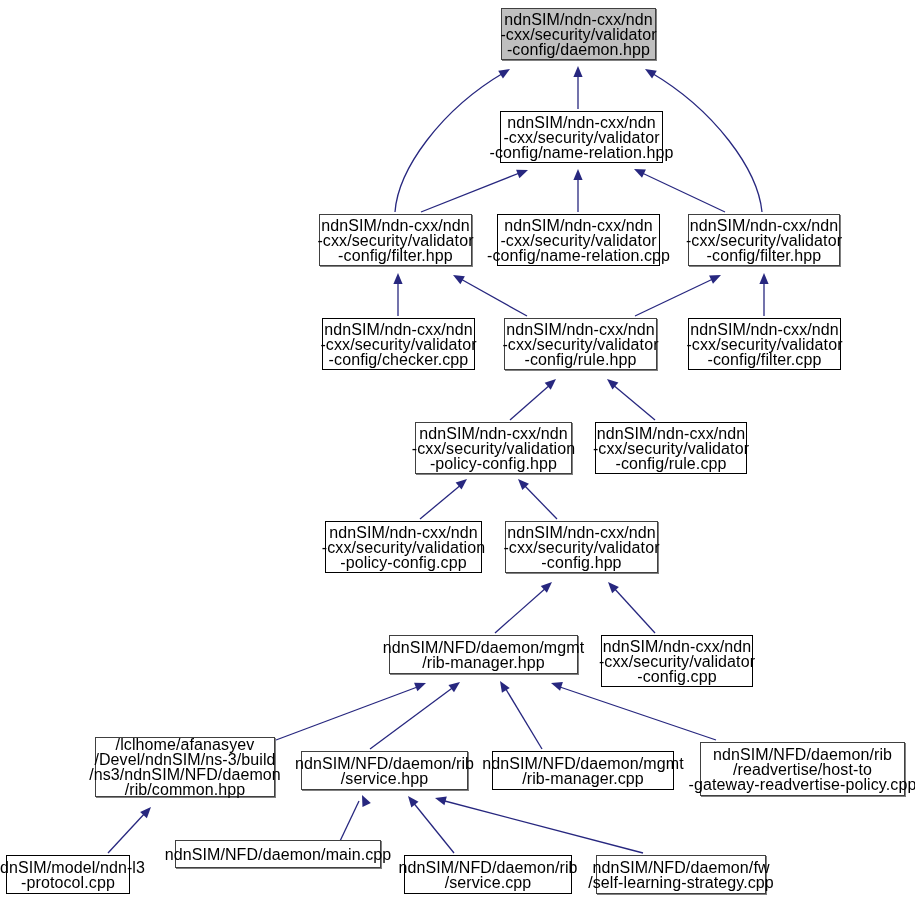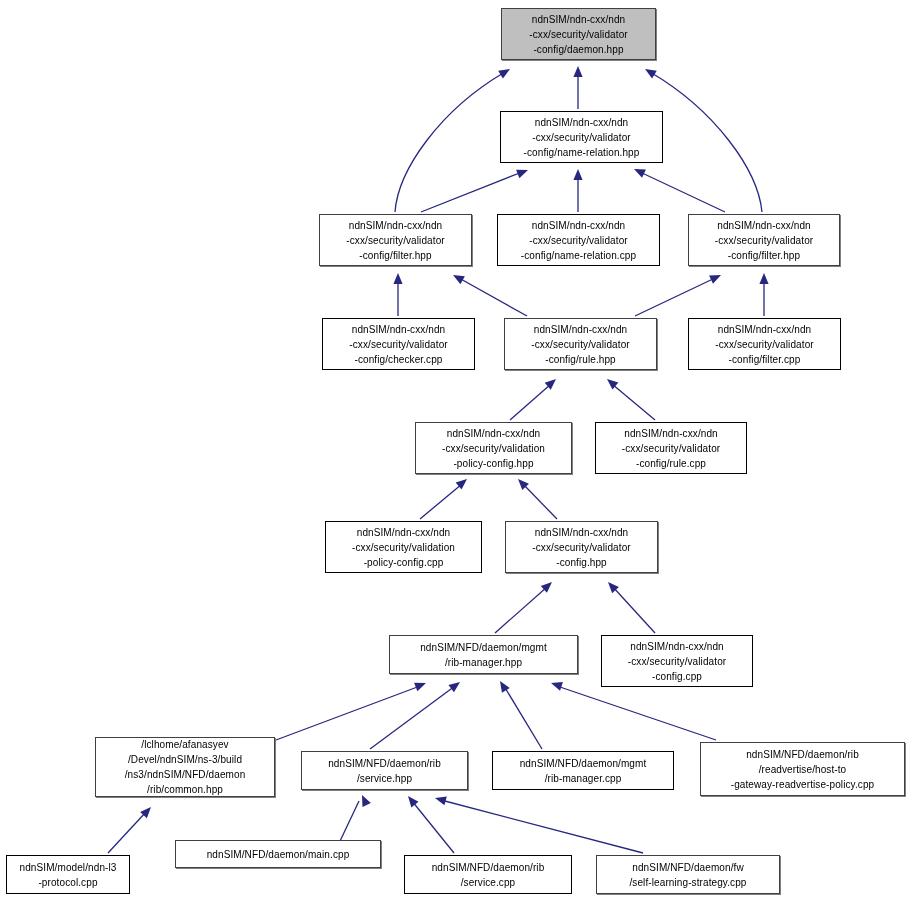--- a/index.html
+++ b/index.html
@@ -27,21 +27,21 @@
     position: absolute;
     box-sizing: border-box;
     border: 1px solid #000000;
     background: #ffffff;
     color: #000000;
     display: flex;
     flex-direction: column;
     align-items: center;
     justify-content: center;
     text-align: center;
-    font-size: 10px;
+    font-size: 16px;
     line-height: 15px;
     letter-spacing: 0.1px;
     white-space: pre;
     z-index: 2;
   }
   .node.thick {
     border: 1.6px solid #404040;
     box-shadow: 1px 1px 0 0 #808080;
   }
   .node.root {
@@ -170,15 +170,15 @@
       <div class="node thick" style="left: 505px; top: 521px; width: 153px; height: 52px;"><span class="node-line">ndnSIM/ndn-cxx/ndn</span><span class="node-line">-cxx/security/validator</span><span class="node-line">-config.hpp</span></div>
       <div class="node thick" style="left: 389px; top: 635px; width: 189px; height: 39px;"><span class="node-line">ndnSIM/NFD/daemon/mgmt</span><span class="node-line">/rib-manager.hpp</span></div>
       <div class="node" style="left: 601px; top: 635px; width: 152px; height: 52px;"><span class="node-line">ndnSIM/ndn-cxx/ndn</span><span class="node-line">-cxx/security/validator</span><span class="node-line">-config.cpp</span></div>
       <div class="node thick" style="left: 95px; top: 737px; width: 180px; height: 60px;"><span class="node-line">/lclhome/afanasyev</span><span class="node-line">/Devel/ndnSIM/ns-3/build</span><span class="node-line">/ns3/ndnSIM/NFD/daemon</span><span class="node-line">/rib/common.hpp</span></div>
       <div class="node thick" style="left: 301px; top: 751px; width: 167px; height: 39px;"><span class="node-line">ndnSIM/NFD/daemon/rib</span><span class="node-line">/service.hpp</span></div>
       <div class="node" style="left: 492px; top: 751px; width: 182px; height: 39px;"><span class="node-line">ndnSIM/NFD/daemon/mgmt</span><span class="node-line">/rib-manager.cpp</span></div>
       <div class="node thick" style="left: 700px; top: 742px; width: 205px; height: 54px;"><span class="node-line">ndnSIM/NFD/daemon/rib</span><span class="node-line">/readvertise/host-to</span><span class="node-line">-gateway-readvertise-policy.cpp</span></div>
       <div class="node" style="left: 6px; top: 855px; width: 124px; height: 39px;"><span class="node-line">ndnSIM/model/ndn-l3</span><span class="node-line">-protocol.cpp</span></div>
       <div class="node thick" style="left: 175px; top: 840px; width: 206px; height: 28px;"><span class="node-line">ndnSIM/NFD/daemon/main.cpp</span></div>
       <div class="node" style="left: 404px; top: 855px; width: 168px; height: 39px;"><span class="node-line">ndnSIM/NFD/daemon/rib</span><span class="node-line">/service.cpp</span></div>
-      <div class="node thick" style="left: 596px; top: 855px; width: 184px; height: 39px;"><span class="node-line">ndnSIM/NFD/daemon/fw</span><span class="node-line">/self-learning-strategy.cpp</span></div>
+      <div class="node thick" style="left: 596px; top: 855px; width: 170px; height: 39px;"><span class="node-line">ndnSIM/NFD/daemon/fw</span><span class="node-line">/self-learning-strategy.cpp</span></div>
     </div>
 </div>
 
 </body></html>

